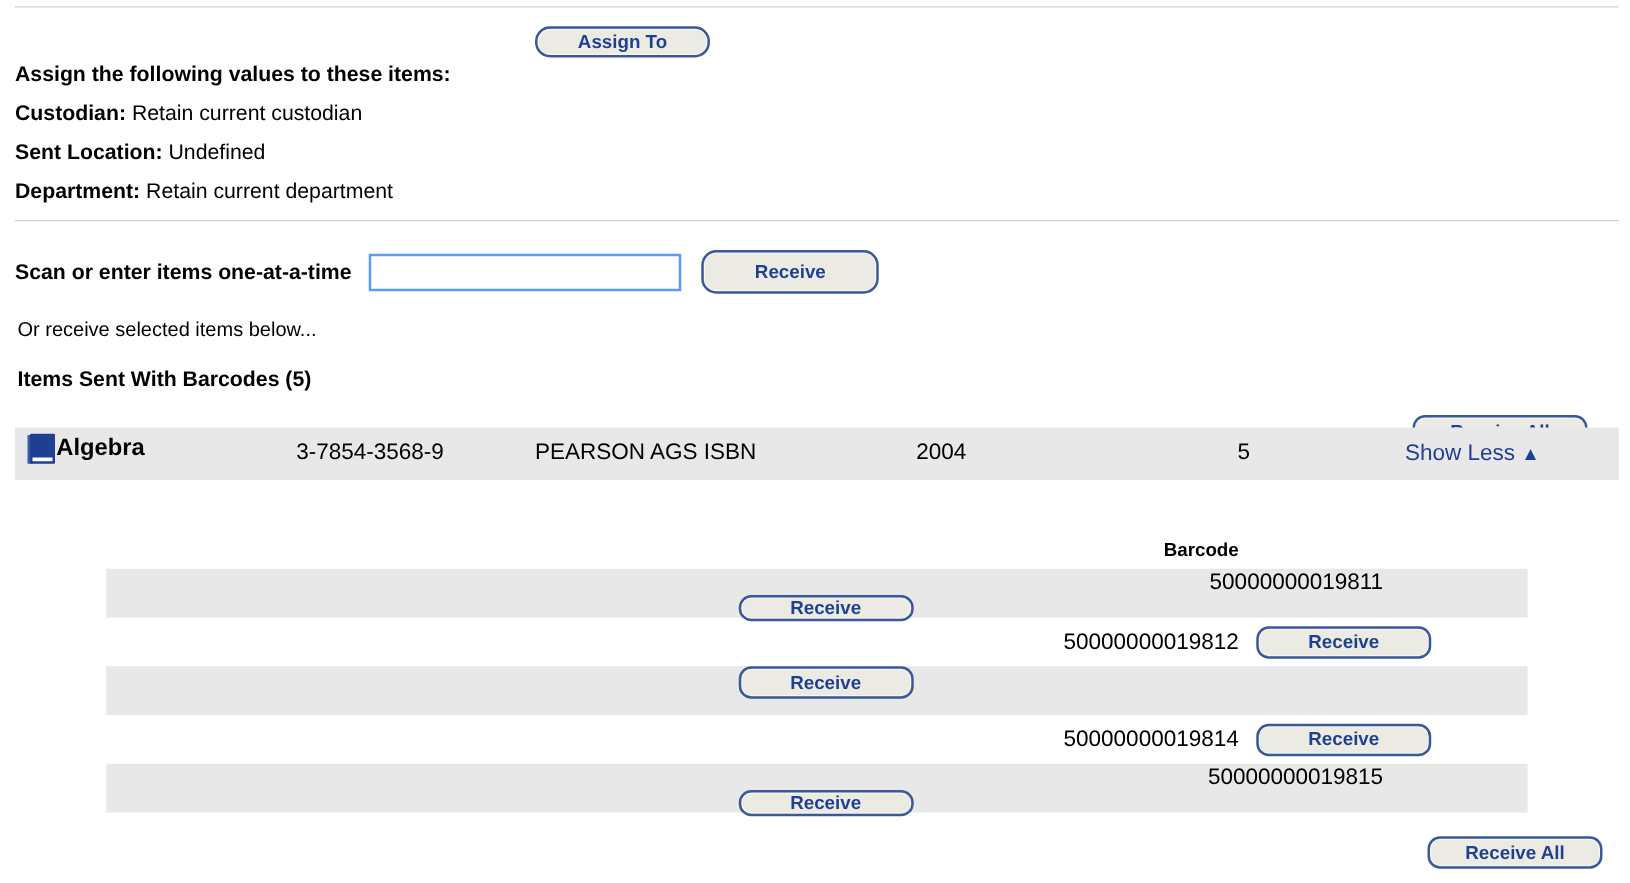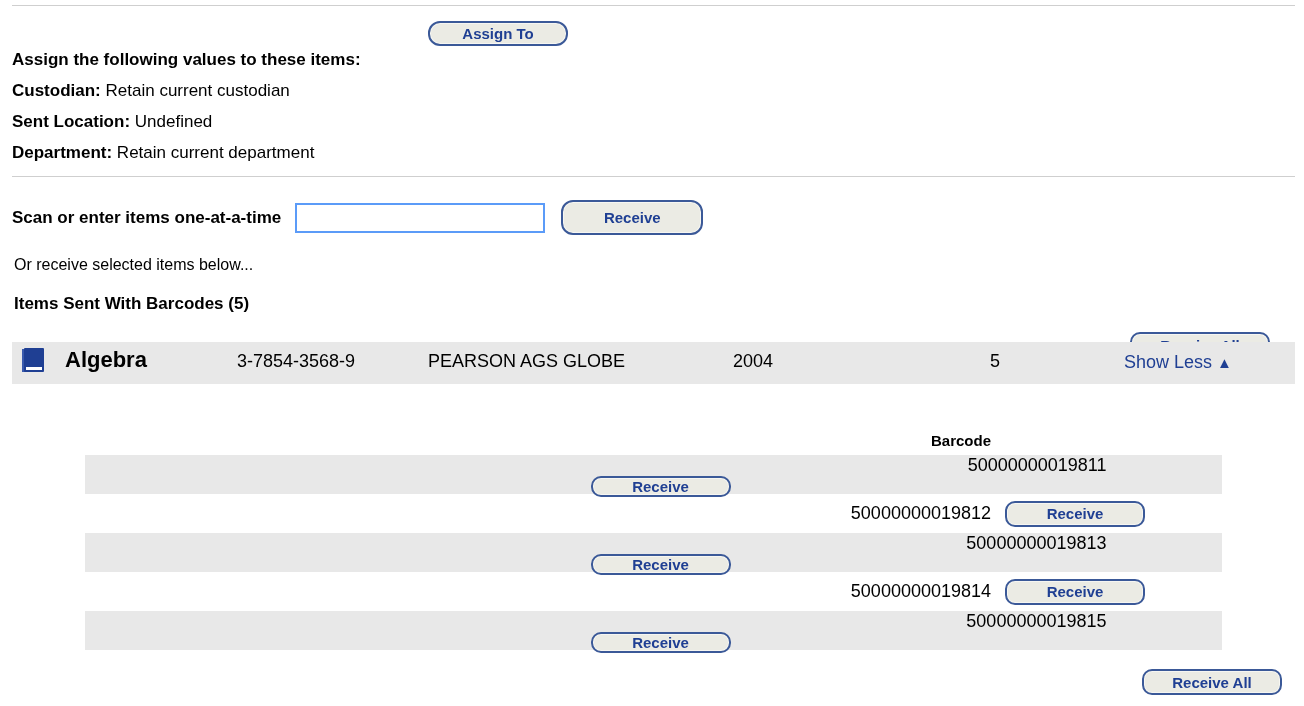--- a/index.html
+++ b/index.html
@@ -160,23 +160,23 @@
   .c-isbn       { left: 225px; }
   .c-publisher  { left: 416px; }
   .c-copyright  { left: 721px; }
   .c-custodian  { left: 848px; }
   .c-items      { left: 978px; }
 
   .main-row .c-title {
     top: 5px;
     display: flex;
     align-items: center;
-    gap: 21px;
-    font-weight: bold;
-    font-size: 22px;
+    gap: 1px;
+    font-weight: bold;
+    font-size: 19px;
   }
 
   
   .book-icon {
     width: 22px;
     height: 24px;
     position: relative;
     display: inline-block;
   }
   .book-icon .cover {
@@ -309,21 +309,21 @@
   <div class="main-row">
     <div class="col c-title">
       <span class="book-icon">
         <span class="spine"></span>
         <span class="cover"></span>
         <span class="pages"></span>
       </span>
       <span>Algebra</span>
     </div>
     <div class="col c-isbn">3-7854-3568-9</div>
-    <div class="col c-publisher">PEARSON AGS GLOBE</div>
+    <div class="col c-publisher">PEARSON AGS ISBN</div>
     <div class="col c-copyright">2004</div>
     <div class="col c-custodian"></div>
     <div class="col c-items">5</div>
 
     <a id="show-less-link">
       <span>Show Less</span>
       <span class="tri">▲</span>
     </a>
   </div>
 </div>
@@ -338,21 +338,20 @@
     <div class="bc-number">50000000019811</div>
     <button class="btn bc-receive-button">Receive</button>
   </div>
 
   <div class="bc-row">
     <div class="bc-number">50000000019812</div>
     <button class="btn bc-receive-button">Receive</button>
   </div>
 
   <div class="bc-row alt">
-    <div class="bc-number">50000000019813</div>
     <button class="btn bc-receive-button">Receive</button>
   </div>
 
   <div class="bc-row">
     <div class="bc-number">50000000019814</div>
     <button class="btn bc-receive-button">Receive</button>
   </div>
 
   <div class="bc-row alt">
     <div class="bc-number">50000000019815</div>

